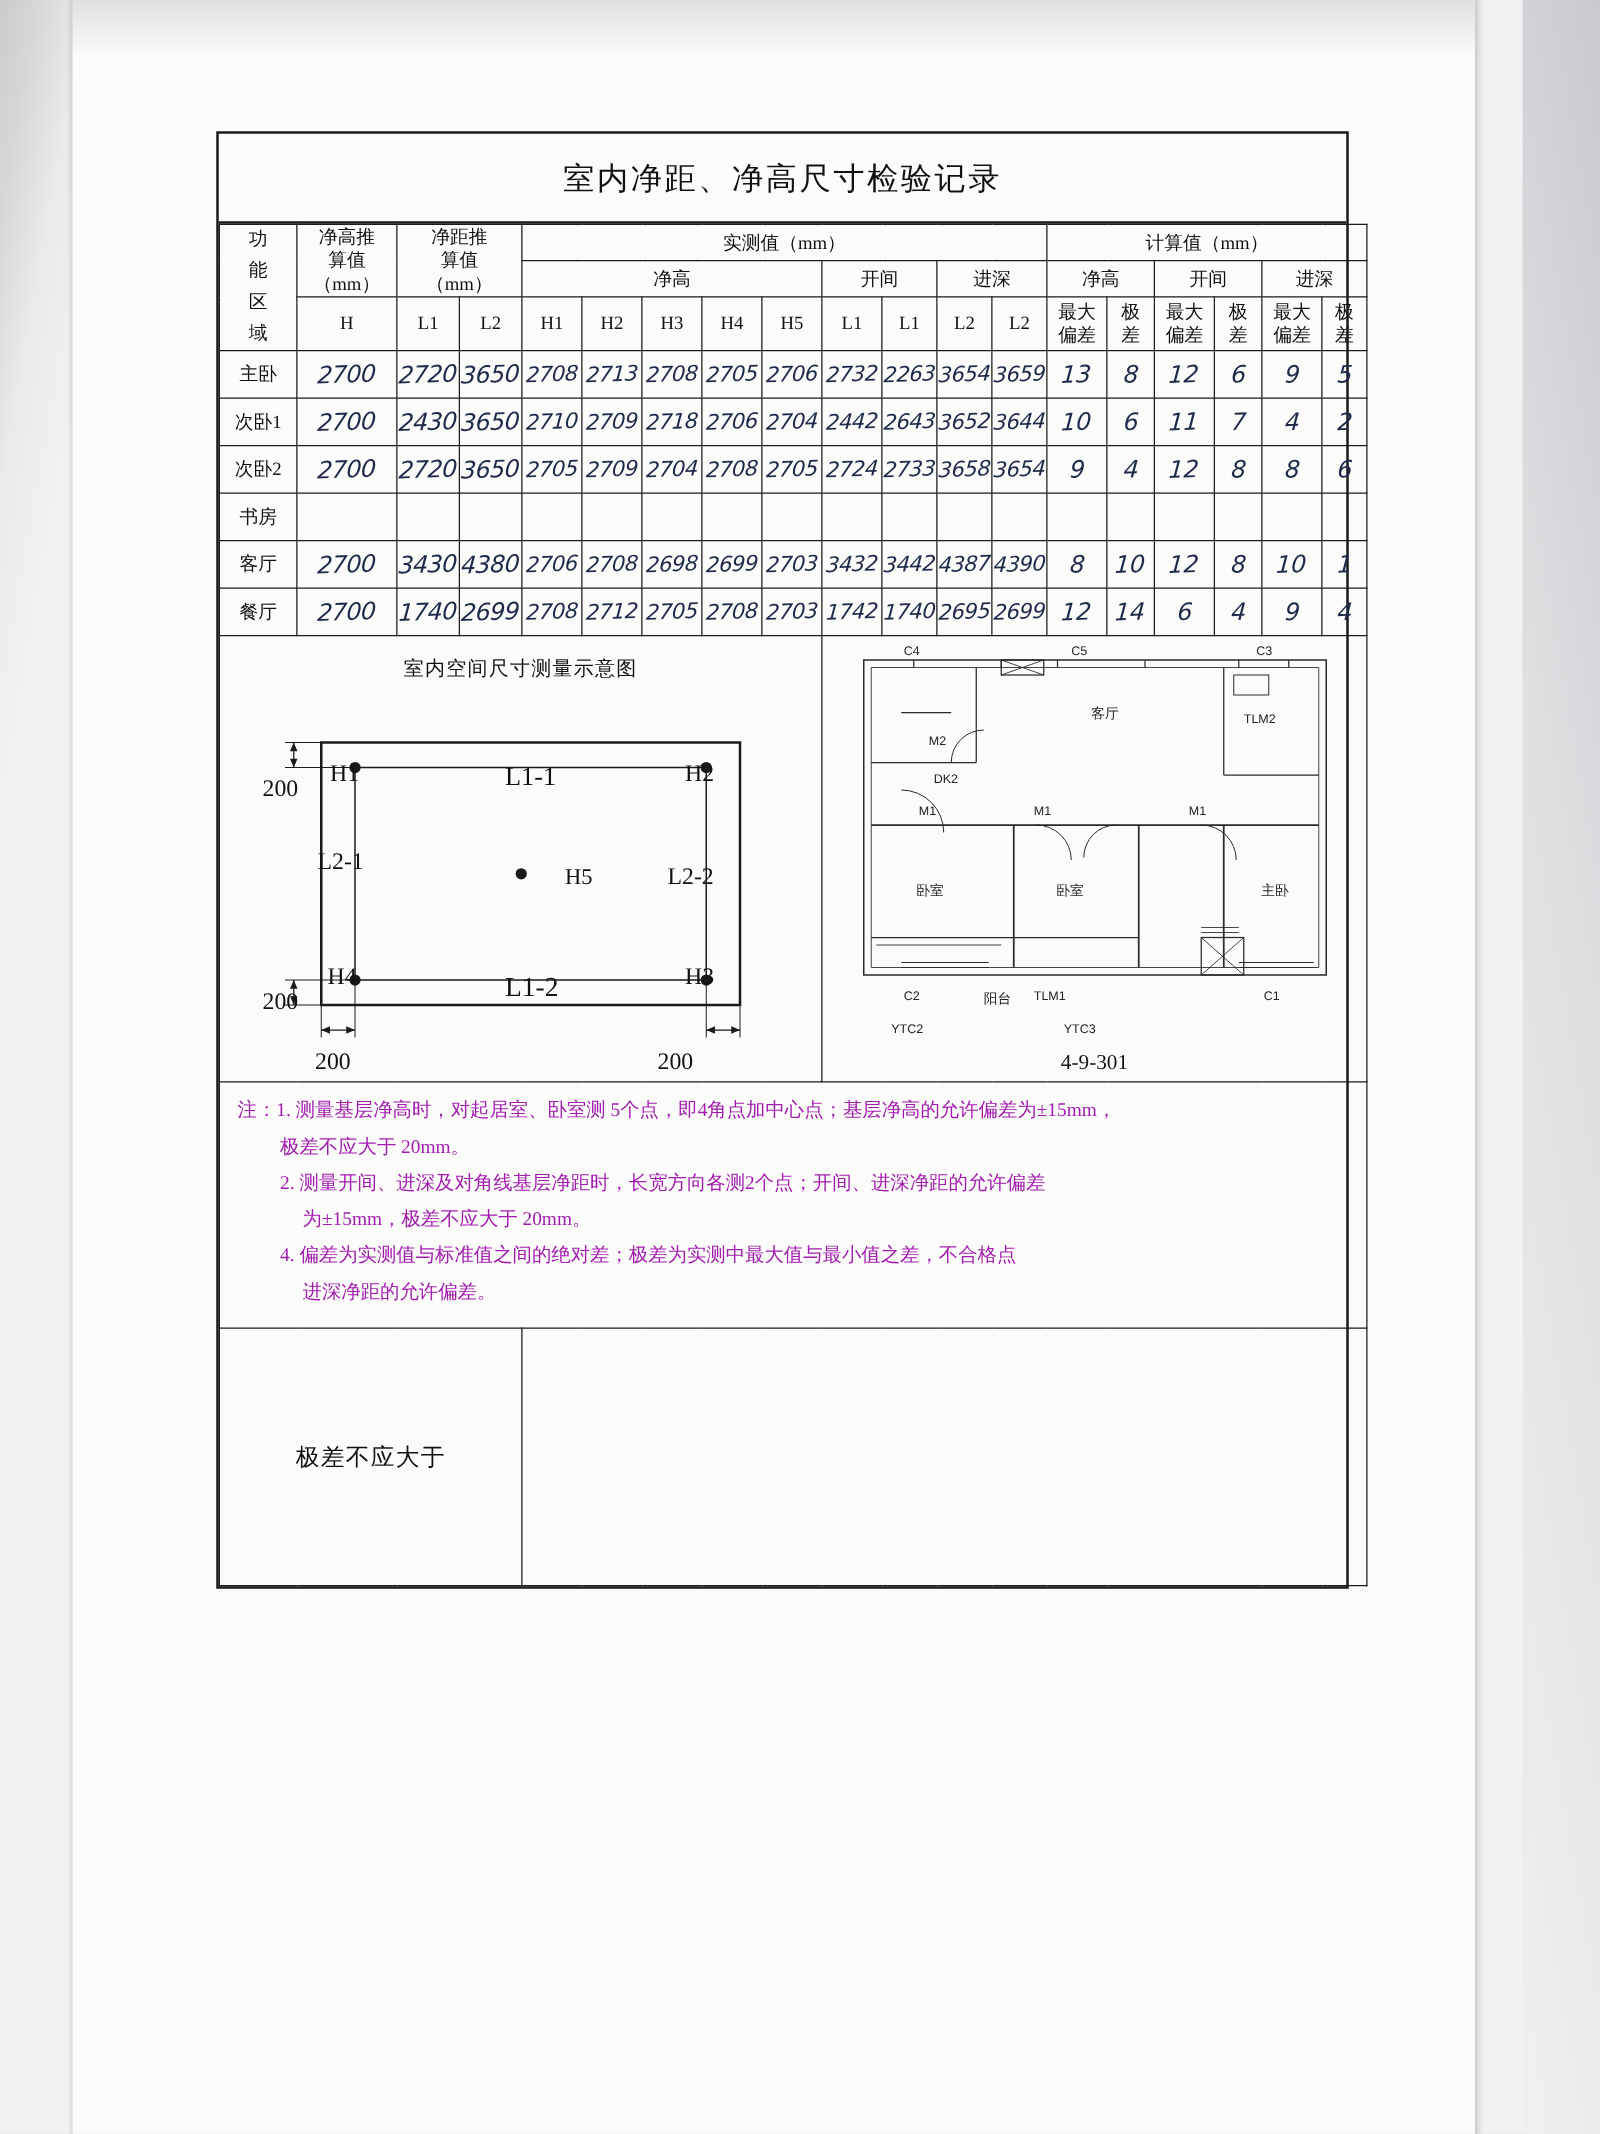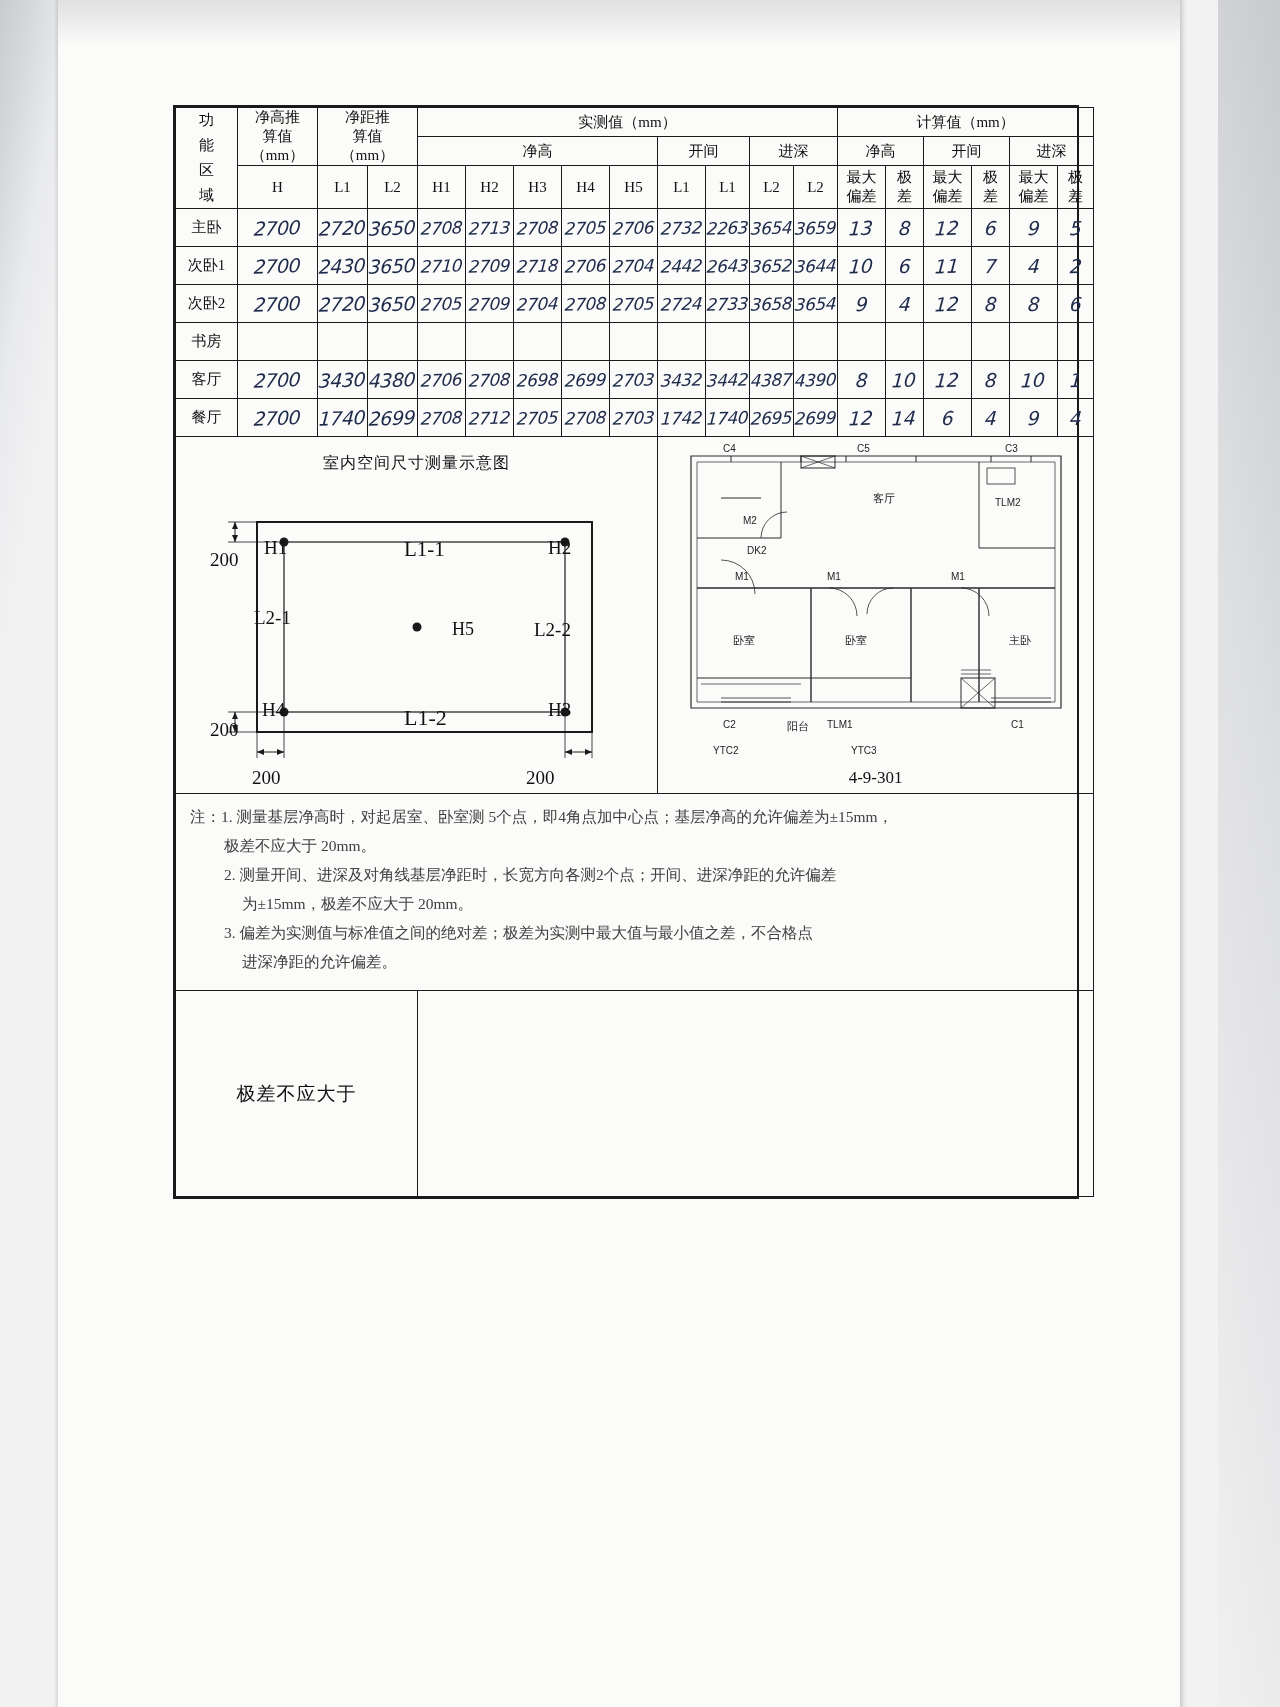--- a/index.html
+++ b/index.html
@@ -114,21 +114,21 @@
     font-size: 16px;
     padding-top: 16px;
     letter-spacing: 1px;
   }
 
   
   .notes {
     padding: 8px 0 14px 14px;
     font-size: 15.5px;
     line-height: 29px;
-    color: #404040;
+    color: #a21caf;
   }
   .notes p { margin: 0; }
   .notes .indent { padding-left: 34px; }
 
   .qr-row td { height: 205px; }
   .qr-label {
     font-size: 19px;
     letter-spacing: 1px;
   }
 
@@ -146,20 +146,23 @@
 </head>
 <body>
 
 <div class="paper-back"></div>
 <div class="paper-sheet"></div>
 <div class="paper-edge-right"></div>
 <div class="paper-shadow-top"></div>
 
 <div class="form">
 
+  <div class="title-row">
+    <div class="t">室内净距、净高尺寸检验记录</div>
+  </div>
 
   <table class="grid">
     <colgroup>
       <col style="width:62px">
       <col style="width:80px">
       <col style="width:50px">
       <col style="width:50px">
       <col style="width:48px">
       <col style="width:48px">
       <col style="width:48px">
@@ -485,21 +488,21 @@
 
     <tr>
       <td colspan="19" style="text-align:left">
         <div class="notes">
           <p>
             <span>注：</span><span>1. 测量基层净高时，对起居室、卧室测 5个点，即4角点加中心点；基层净高的允许偏差为±15mm，</span>
           </p>
           <p class="indent">极差不应大于 20mm。</p>
           <p class="indent">2. 测量开间、进深及对角线基层净距时，长宽方向各测2个点；开间、进深净距的允许偏差</p>
           <p class="indent" style="padding-left:52px">为±15mm，极差不应大于 20mm。</p>
-          <p class="indent">3. 偏差为实测值与标准值之间的绝对差；极差为实测中最大值与最小值之差，不合格点</p>
+          <p class="indent">4. 偏差为实测值与标准值之间的绝对差；极差为实测中最大值与最小值之差，不合格点</p>
           <p class="indent" style="padding-left:52px">进深净距的允许偏差。</p>
         </div>
       </td>
     </tr>
 
     <tr class="qr-row">
       <td colspan="4">
         <span class="qr-label">极差不应大于</span>
       </td>
       <td colspan="15"></td>

